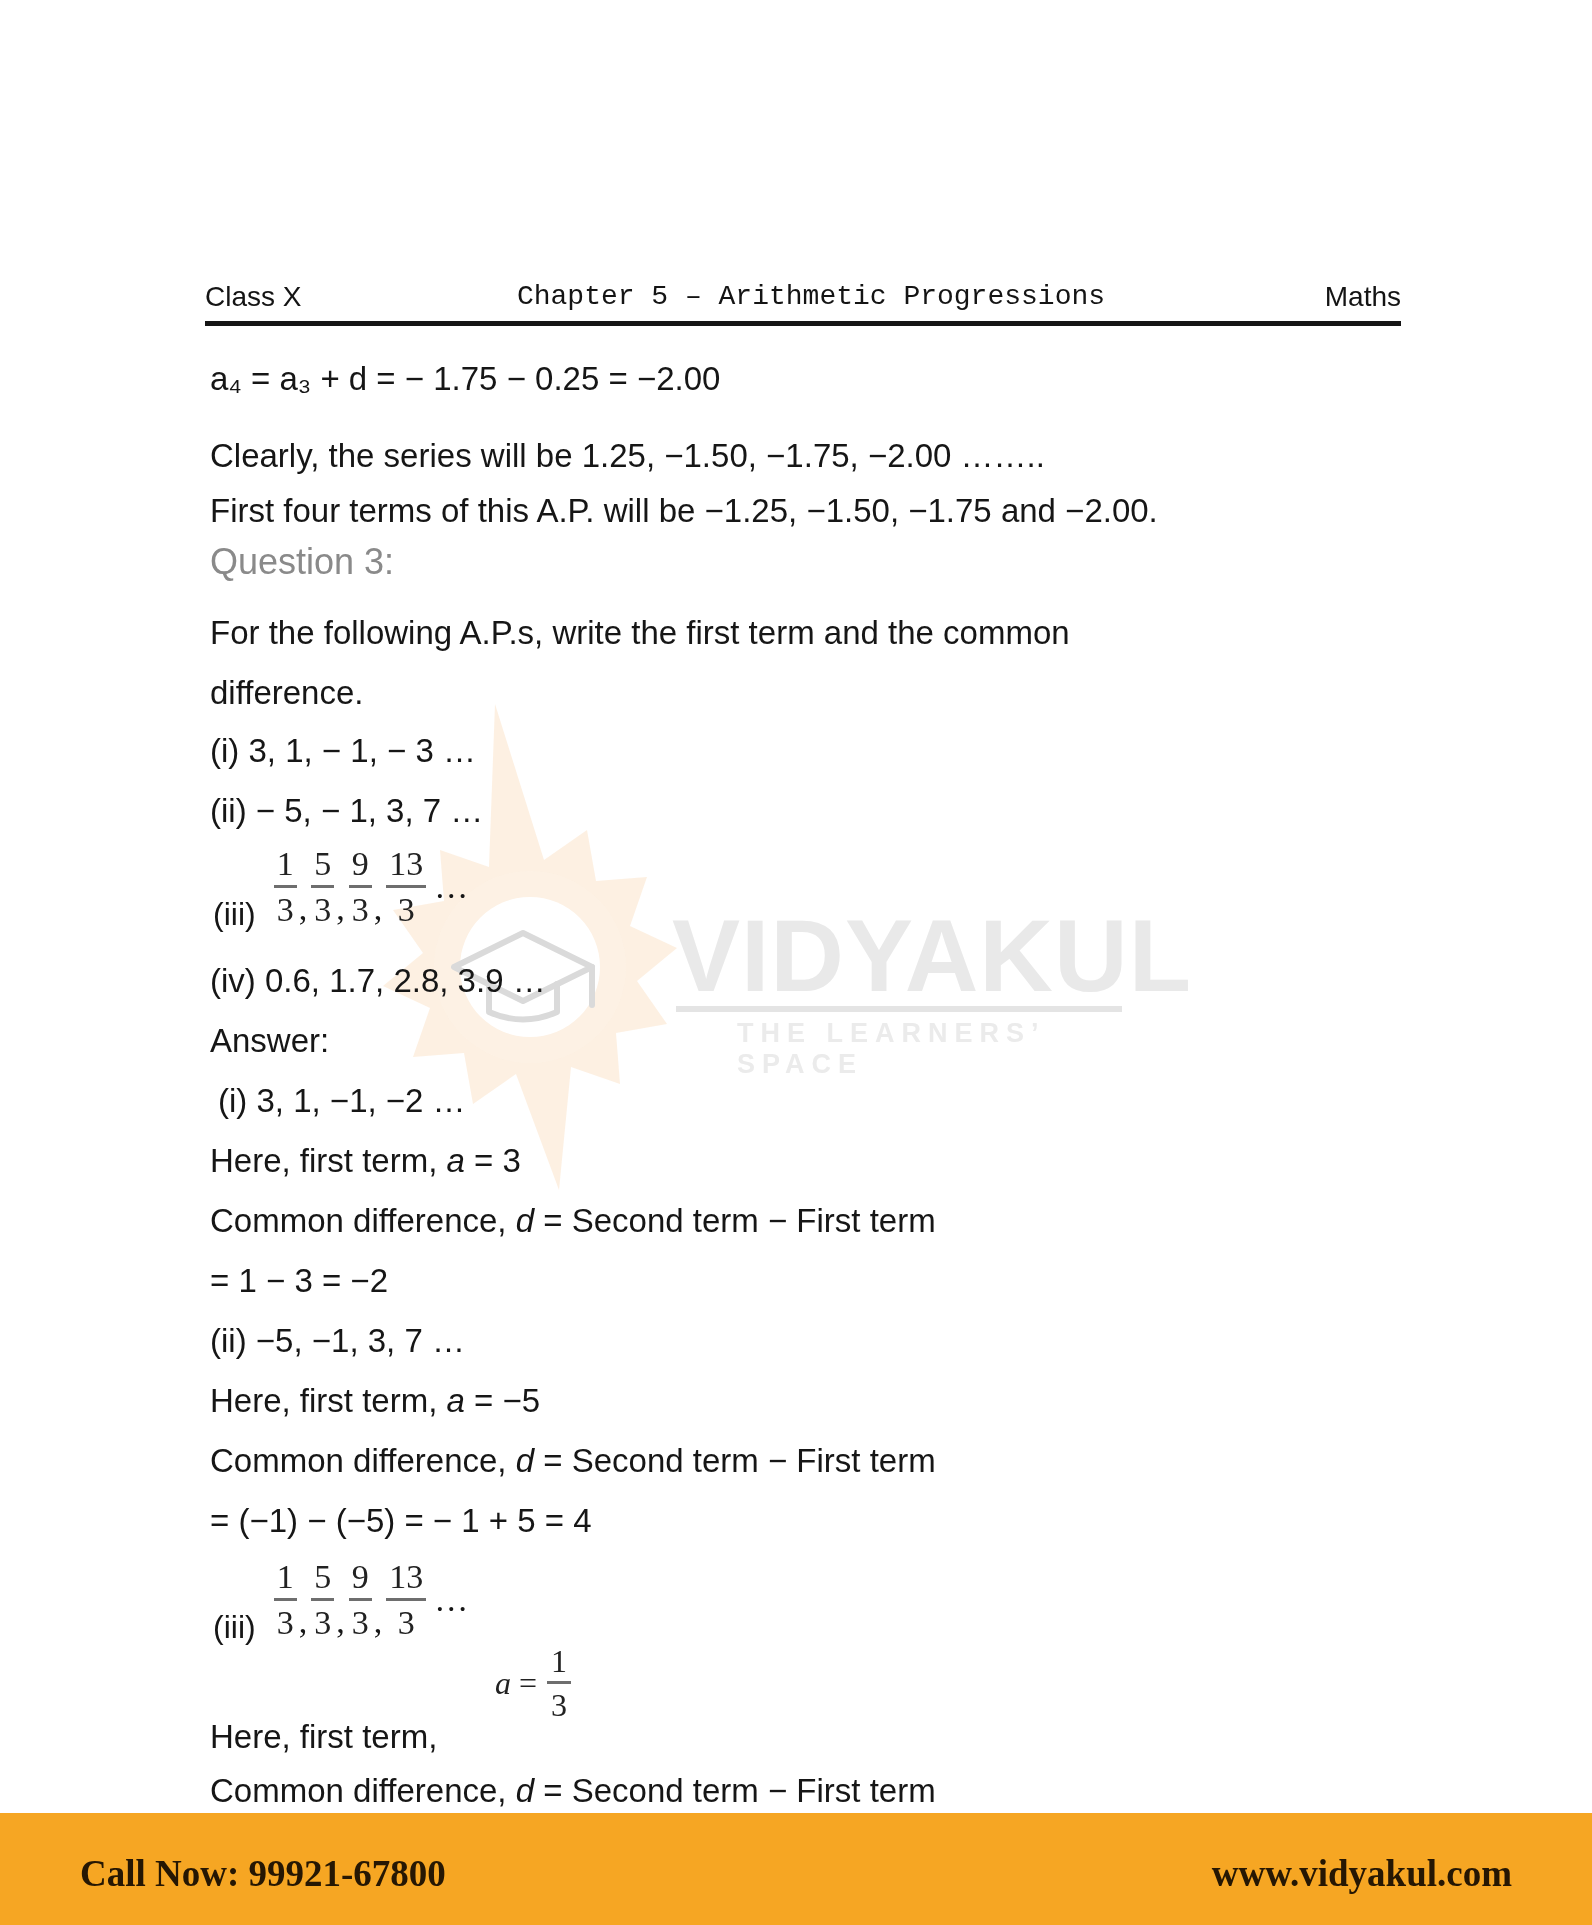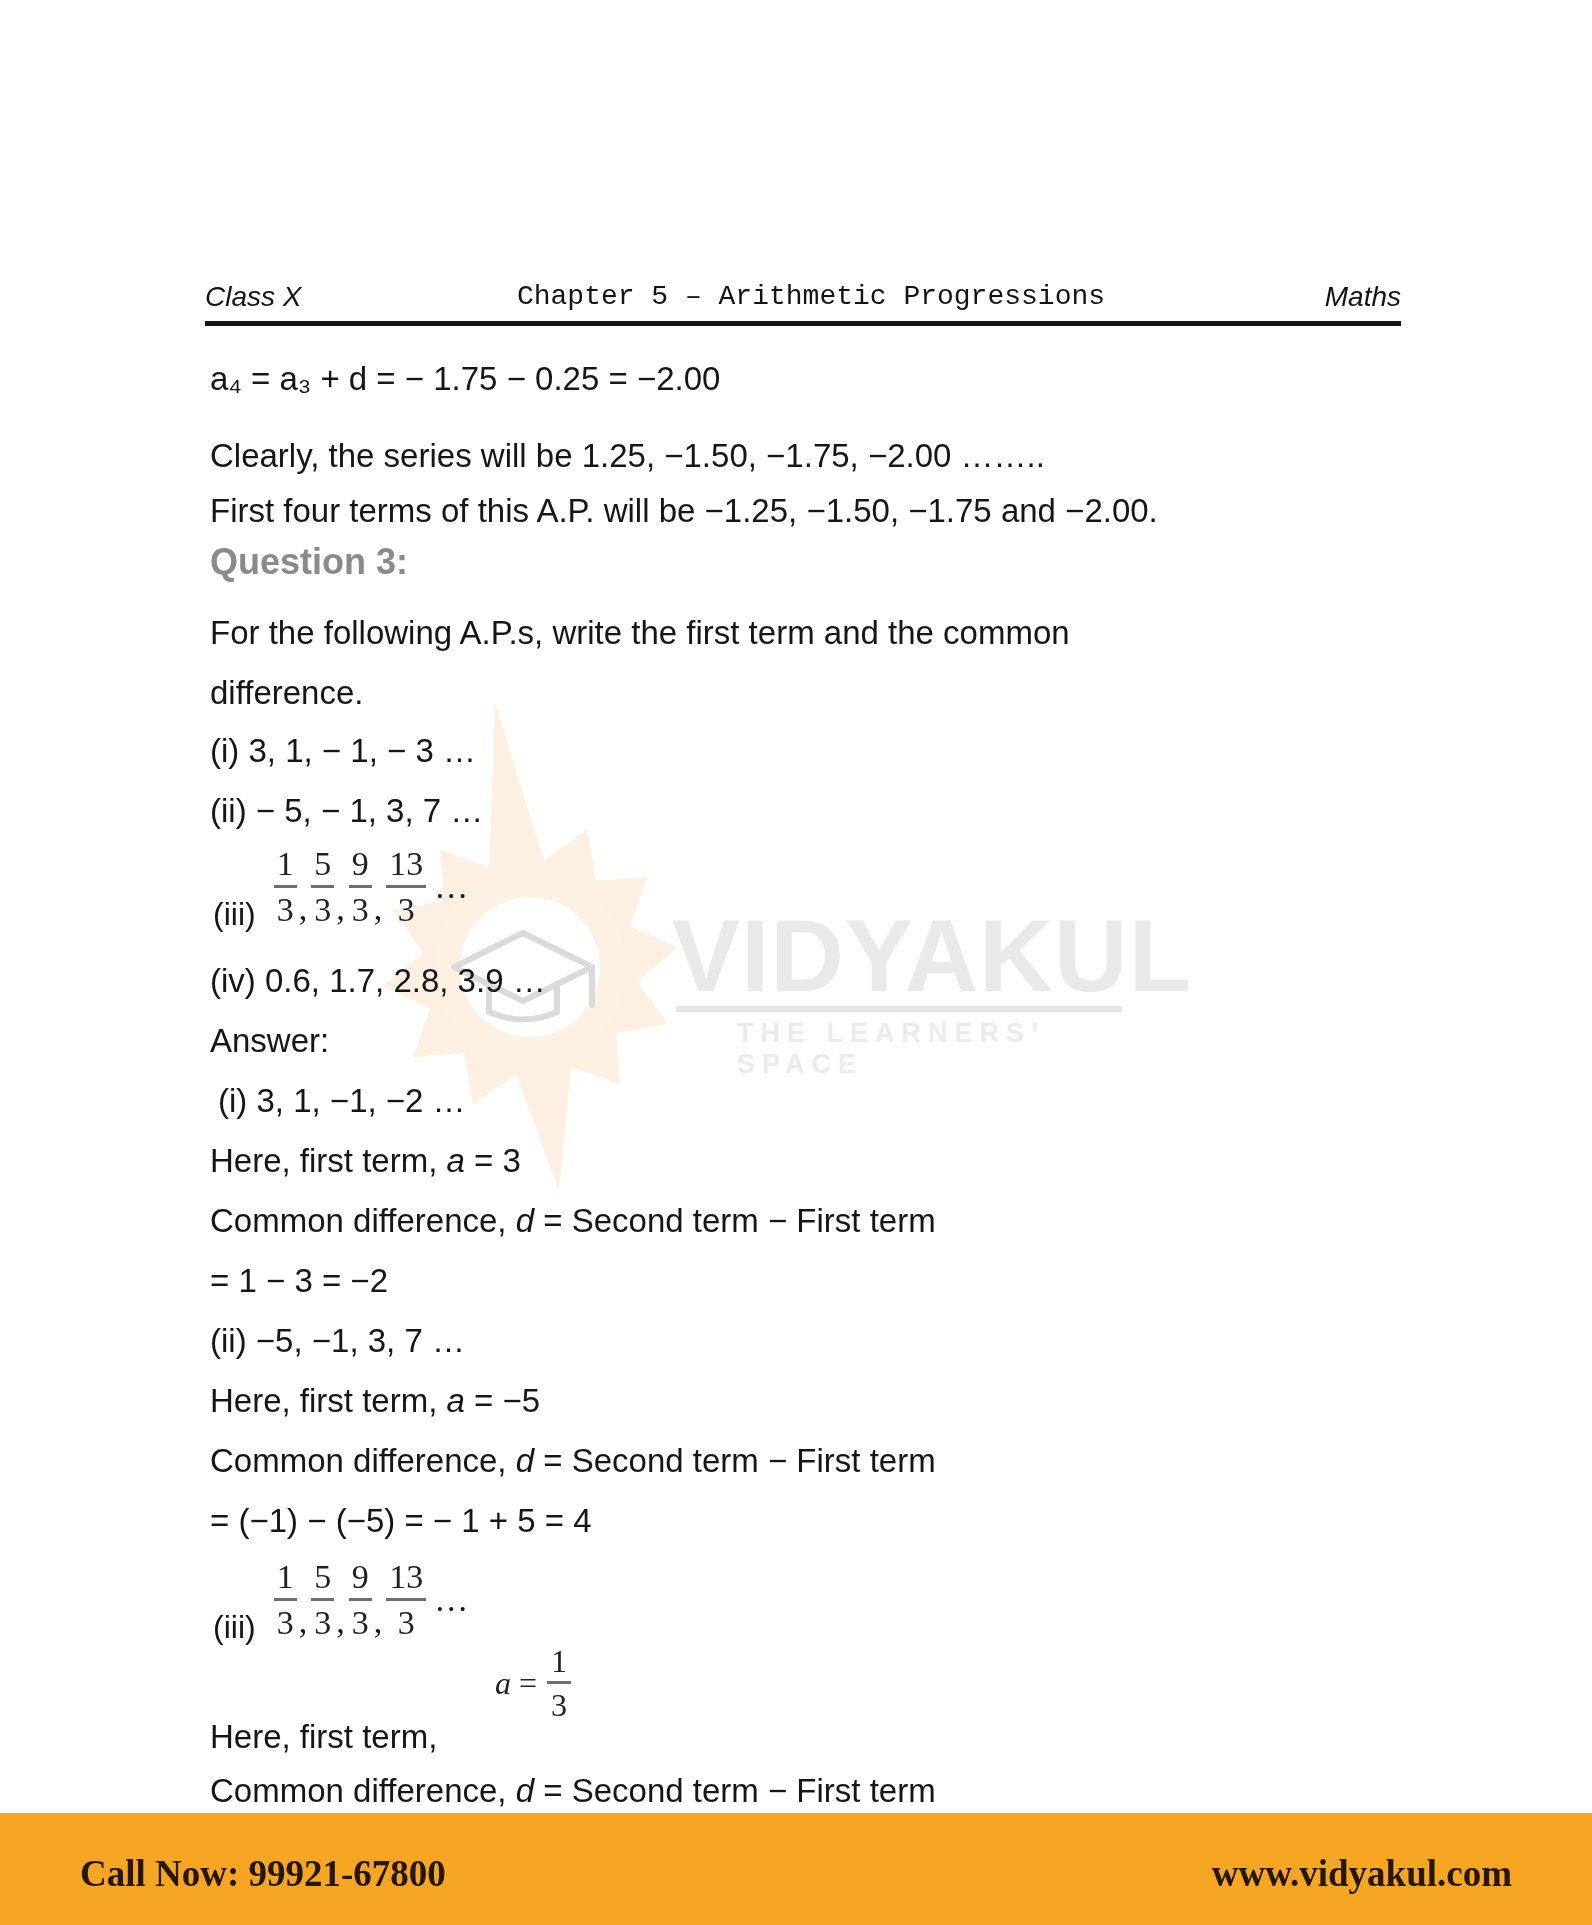--- a/index.html
+++ b/index.html
@@ -11,42 +11,42 @@
     font-family:"Liberation Sans","DejaVu Sans",sans-serif;
     color:#161616;
   }
   
   .hdr{
     position:absolute;left:205px;top:281px;width:1196px;
     display:flex;justify-content:space-between;align-items:baseline;
     font-size:28px;color:#141414;
   }
   .hdr .center{position:absolute;left:16px;right:0;text-align:center;font-family:Liberation Mono, monospace;}
-  .hdr .left,.hdr .right{position:relative;z-index:1;background:transparent;font-style:italic;}
+  .hdr .left,.hdr .right{position:relative;z-index:1;background:transparent;}
   .rule{
     position:absolute;left:205px;top:321px;width:1196px;height:5px;
     background:#151515;
   }
   
   .wm{position:absolute;left:0;top:17px;width:100%;height:100%;pointer-events:none;z-index:0;}
   .wm-brand{
     position:absolute;left:672px;top:888px;width:460px;
     font-size:102px;font-weight:bold;letter-spacing:1px;
     color:#e9e9e9;line-height:1;
   }
   .wm-underline{
     position:absolute;left:676px;top:989px;width:446px;height:6px;background:#e4e4e4;
   }
   .wm-tagline{
     position:absolute;left:737px;top:1001px;width:400px;
     font-size:27px;font-weight:bold;letter-spacing:7px;color:#ebebeb;
   }
   
   .line{position:absolute;left:210px;font-size:33px;white-space:pre;line-height:1.15;}
-  .qhead{font-weight:bold;color:#8a8a8a;font-size:36px;}
+  .qhead{font-weight:normal;color:#8a8a8a;font-size:36px;}
   .var{font-style:italic;}
   .indent{left:218px;}
   
   .fracline{position:absolute;left:213px;display:flex;align-items:flex-end;}
   .fraclabel{font-size:32px;line-height:1.1;margin-right:18px;}
   .fracrow{display:flex;align-items:flex-end;font-family:"Liberation Serif","DejaVu Serif",serif;}
   .frac{display:inline-block;text-align:center;font-size:34px;color:#222;}
   .frac .num{display:block;line-height:42px;padding:0 3px;border-bottom:3px solid #6e6e6e;}
   .frac .den{display:block;line-height:44px;}
   .fcomma{font-size:34px;line-height:1;margin:0 4px 6px 2px;}

